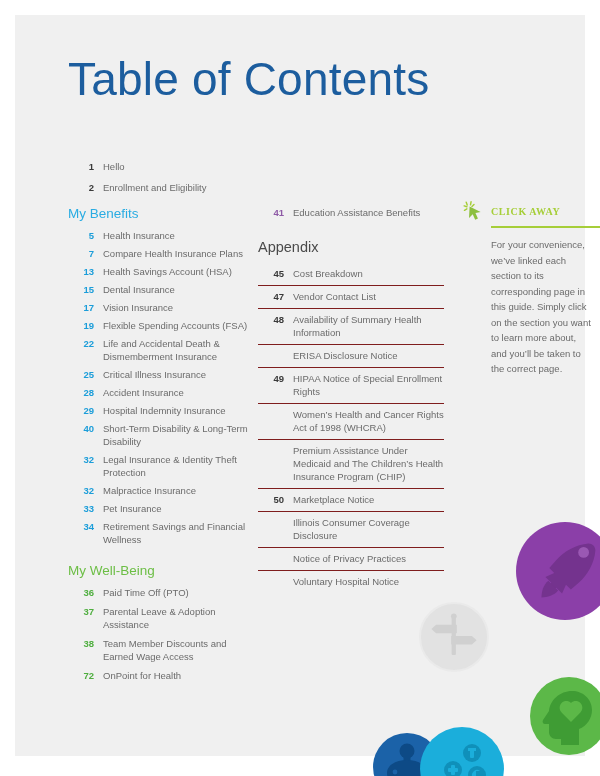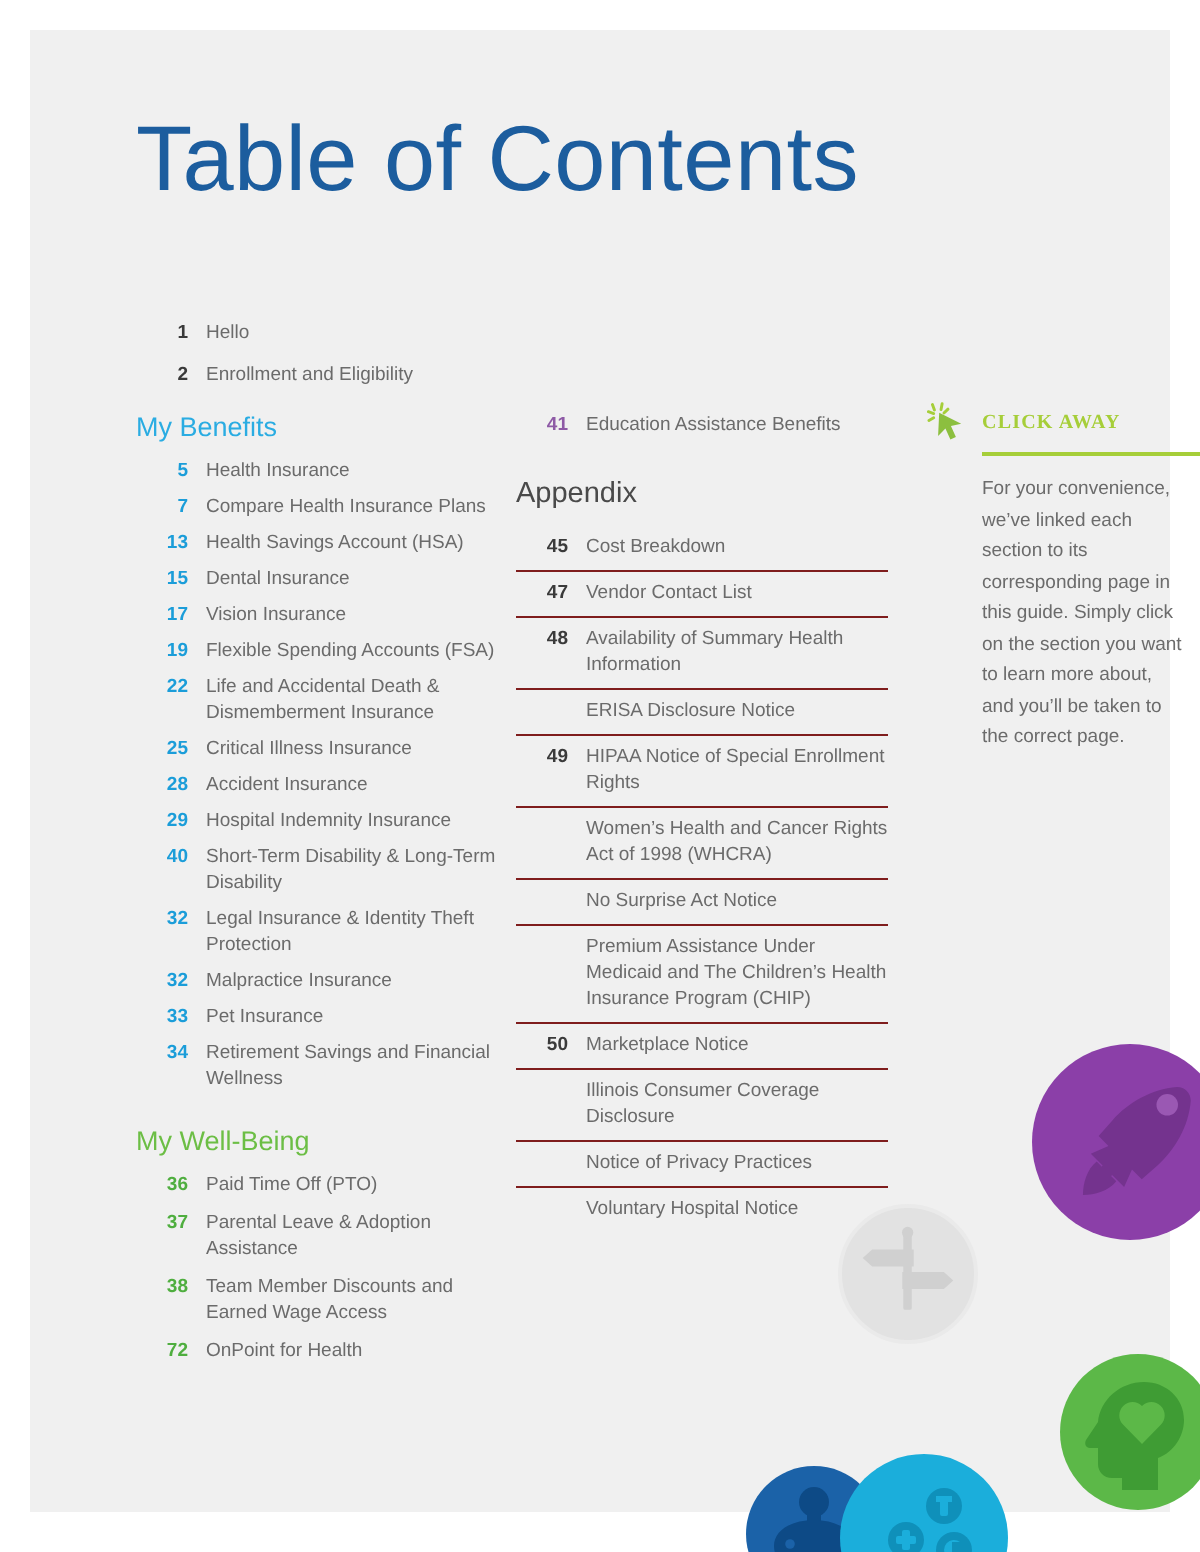--- a/index.html
+++ b/index.html
@@ -329,24 +329,20 @@
           <span class="toc-label">ERISA Disclosure Notice</span>
         </div>
         <div class="toc-row center-num">
           <span class="toc-num num-appendix">49</span>
           <span class="toc-label">HIPAA Notice of Special Enrollment Rights</span>
         </div>
         <div class="toc-row center-num">
           <span class="toc-num num-appendix"></span>
           <span class="toc-label">Women’s Health and Cancer Rights Act of 1998 (WHCRA)</span>
         </div>
-        <div class="toc-row">
-          <span class="toc-num num-appendix"></span>
-          <span class="toc-label">No Surprise Act Notice</span>
-        </div>
         <div class="toc-row center-num">
           <span class="toc-num num-appendix"></span>
           <span class="toc-label">Premium Assistance Under Medicaid and The Children’s Health Insurance Program (CHIP)</span>
         </div>
         <div class="toc-row">
           <span class="toc-num num-appendix">50</span>
           <span class="toc-label">Marketplace Notice</span>
         </div>
         <div class="toc-row center-num">
           <span class="toc-num num-appendix"></span>

